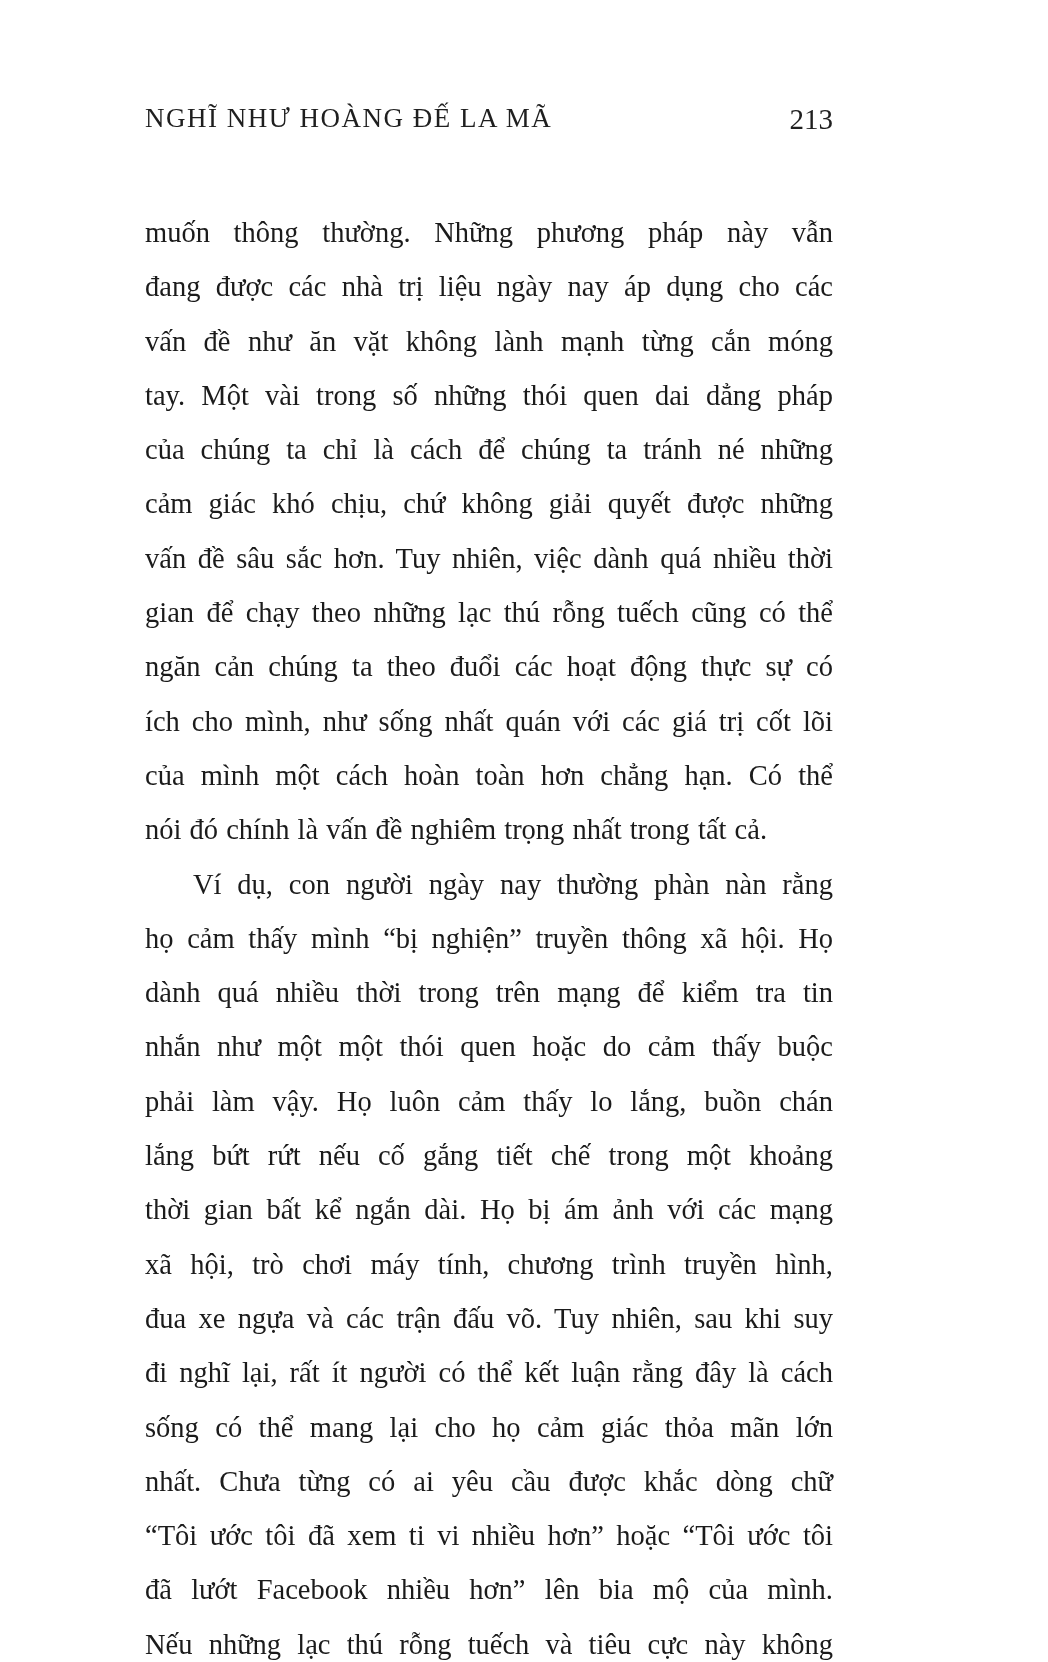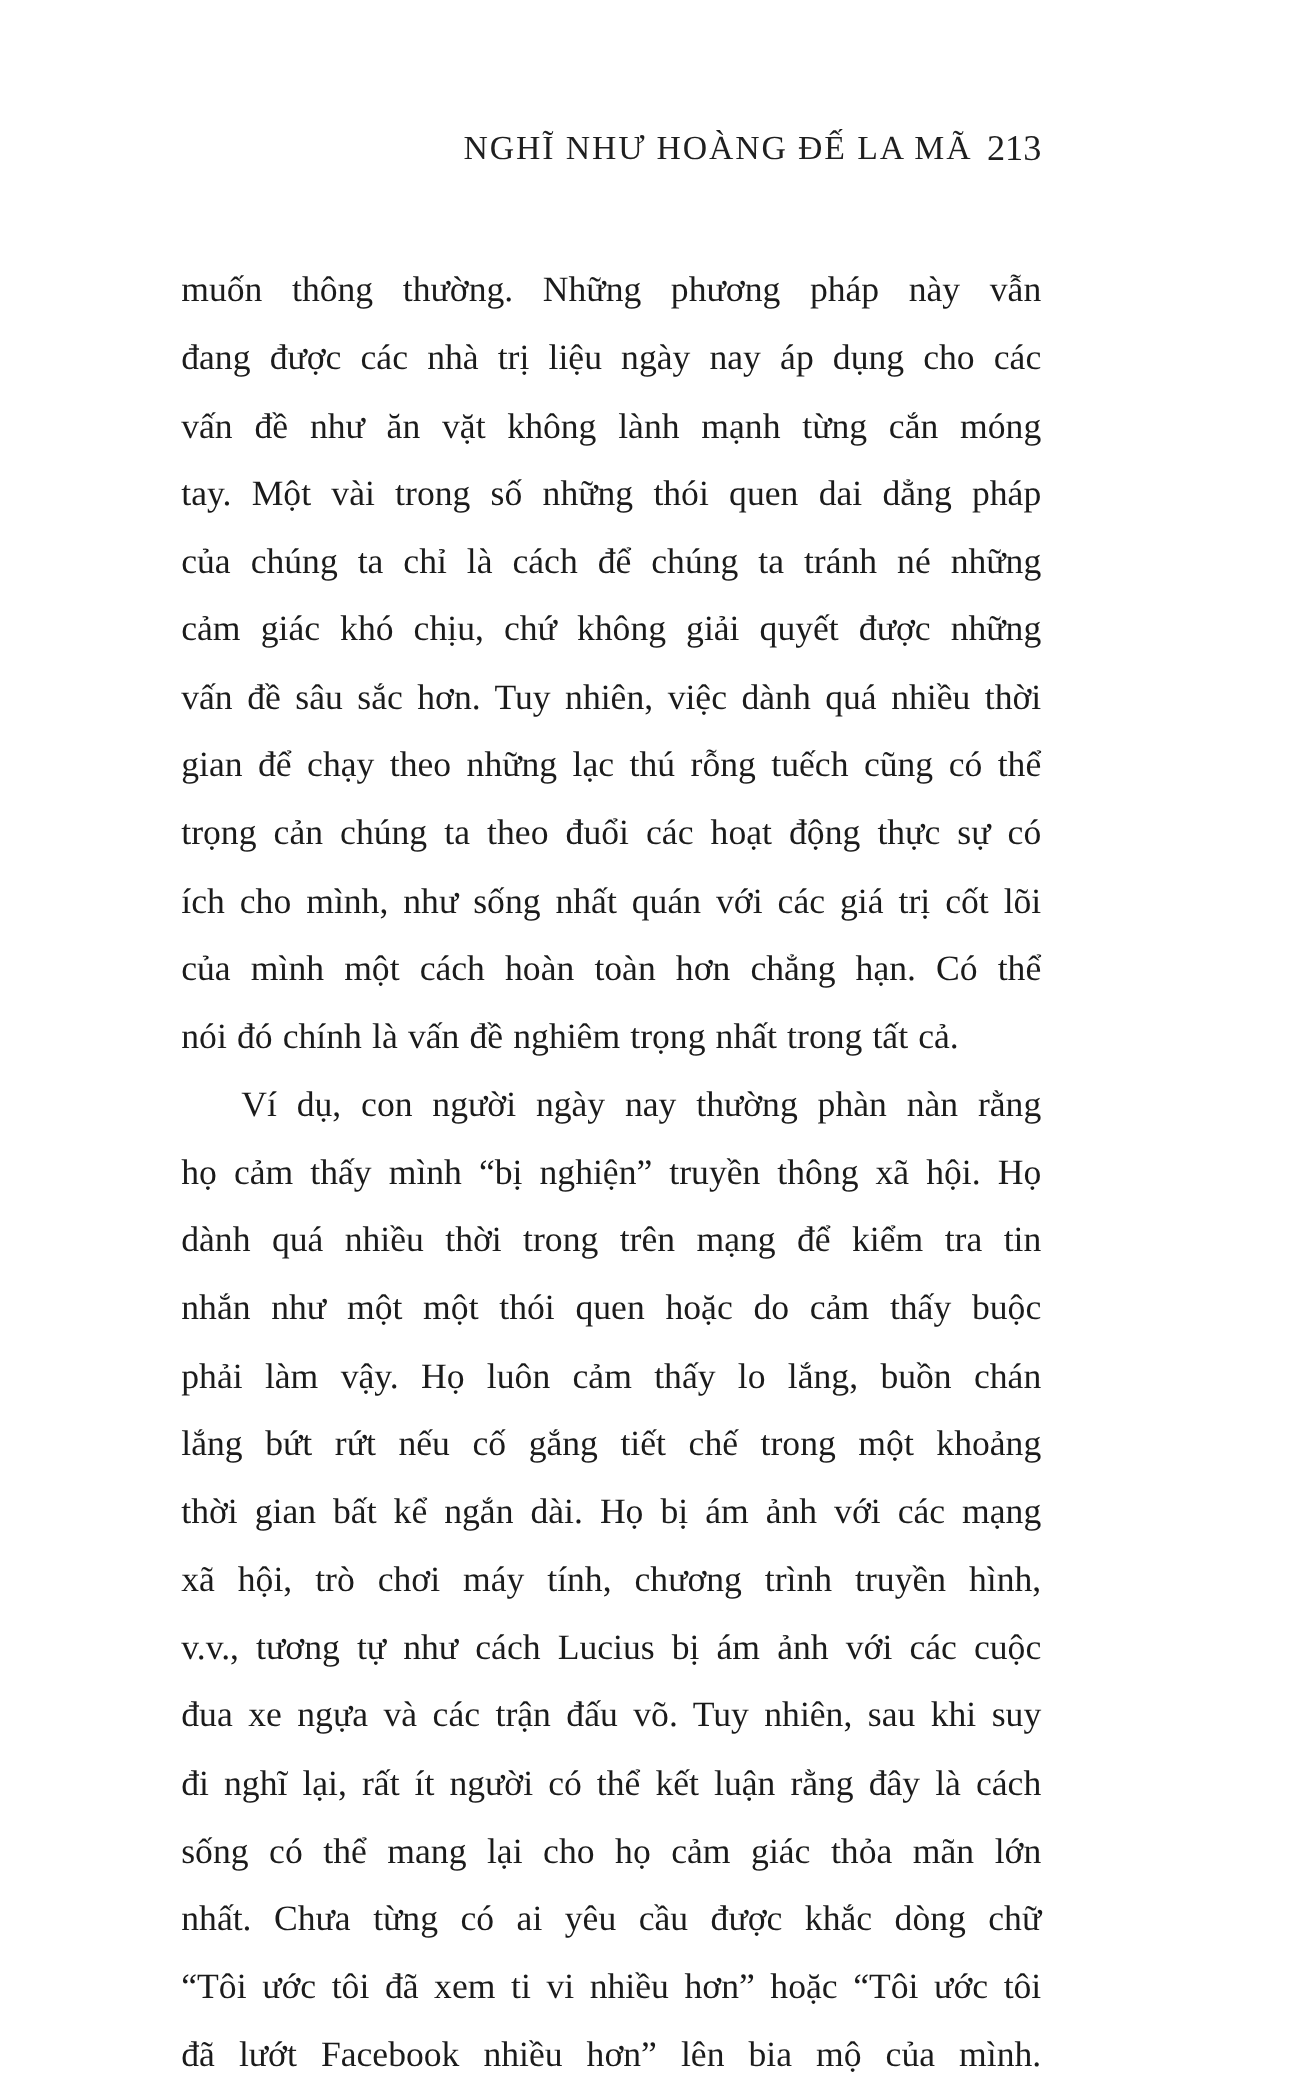--- a/index.html
+++ b/index.html
@@ -19,23 +19,23 @@
   .running-header {
     position: absolute;
     top: 103px;
     left: 145px;
     width: 688px;
     height: 36px;
   }
   .running-title {
     position: absolute;
     left: 0;
-    right: 55px;
+    right: 42px;
     top: 0;
-    text-align: right;
+    text-align: left;
     font-size: 27px;
     letter-spacing: 1.5px;
     white-space: nowrap;
     color: #1f1f1f;
   }
   .page-number {
     position: absolute;
     right: 0;
     top: 0;
     font-size: 29px;
@@ -79,35 +79,34 @@
   <div class="page-body">
       <div class="paragraph">
         <div class="line">muốn thông thường. Những phương pháp này vẫn</div>
         <div class="line">đang được các nhà trị liệu ngày nay áp dụng cho các</div>
         <div class="line">vấn đề như ăn vặt không lành mạnh từng cắn móng</div>
         <div class="line">tay. Một vài trong số những thói quen dai dẳng pháp</div>
         <div class="line">của chúng ta chỉ là cách để chúng ta tránh né những</div>
         <div class="line">cảm giác khó chịu, chứ không giải quyết được những</div>
         <div class="line">vấn đề sâu sắc hơn. Tuy nhiên, việc dành quá nhiều thời</div>
         <div class="line">gian để chạy theo những lạc thú rỗng tuếch cũng có thể</div>
-        <div class="line">trọng cản chúng ta theo đuổi các hoạt động thực sự có</div>
+        <div class="line">ngăn cản chúng ta theo đuổi các hoạt động thực sự có</div>
         <div class="line">ích cho mình, như sống nhất quán với các giá trị cốt lõi</div>
         <div class="line">của mình một cách hoàn toàn hơn chẳng hạn. Có thể</div>
         <div class="line no-stretch">nói đó chính là vấn đề nghiêm trọng nhất trong tất cả.</div>
       </div>
       <div class="paragraph">
         <div class="line indent">Ví dụ, con người ngày nay thường phàn nàn rằng</div>
         <div class="line">họ cảm thấy mình “bị nghiện” truyền thông xã hội. Họ</div>
         <div class="line">dành quá nhiều thời trong trên mạng để kiểm tra tin</div>
         <div class="line">nhắn như một một thói quen hoặc do cảm thấy buộc</div>
         <div class="line">phải làm vậy. Họ luôn cảm thấy lo lắng, buồn chán</div>
         <div class="line">lắng bứt rứt nếu cố gắng tiết chế trong một khoảng</div>
         <div class="line">thời gian bất kể ngắn dài. Họ bị ám ảnh với các mạng</div>
         <div class="line">xã hội, trò chơi máy tính, chương trình truyền hình,</div>
-        <div class="line">v.v., tương tự như cách Lucius bị ám ảnh với các cuộc</div>
         <div class="line">đua xe ngựa và các trận đấu võ. Tuy nhiên, sau khi suy</div>
         <div class="line">đi nghĩ lại, rất ít người có thể kết luận rằng đây là cách</div>
         <div class="line">sống có thể mang lại cho họ cảm giác thỏa mãn lớn</div>
         <div class="line">nhất. Chưa từng có ai yêu cầu được khắc dòng chữ</div>
         <div class="line">“Tôi ước tôi đã xem ti vi nhiều hơn” hoặc “Tôi ước tôi</div>
         <div class="line">đã lướt Facebook nhiều hơn” lên bia mộ của mình.</div>
         <div class="line">Nếu những lạc thú rỗng tuếch và tiêu cực này không</div>
       </div>
     </div>
 </div>

